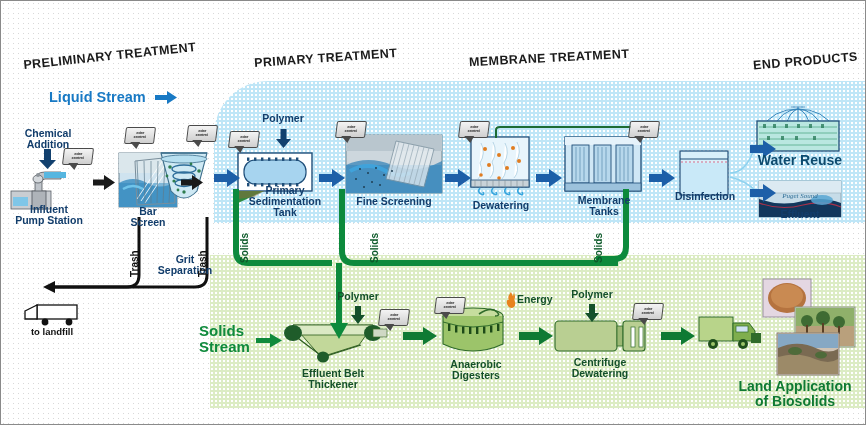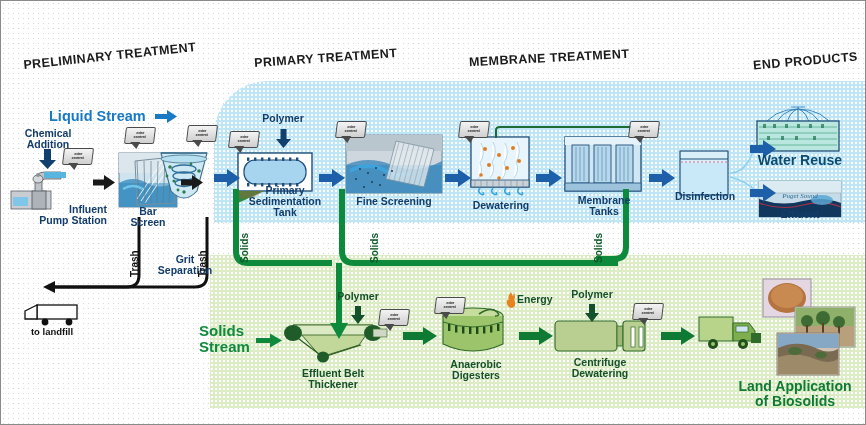--- a/index.html
+++ b/index.html
@@ -76,21 +76,21 @@
   <div class="hdr" style="left:253px;top:50px;">
     <span style="transform:rotate(-4deg)">PRIMARY TREATMENT</span>
   </div>
   <div class="hdr" style="left:468px;top:50px;">
     <span style="transform:rotate(-3deg)">MEMBRANE TREATMENT</span>
   </div>
   <div class="hdr" style="left:752px;top:53px;">
     <span style="transform:rotate(-5deg)">END PRODUCTS</span>
   </div>
 
-  <div class="streamlabel liq" style="left:48px;top:107px;">
+  <div class="streamlabel liq" style="left:48px;top:88px;">
     <span>Liquid Stream</span>
     <svg width="22" height="13" viewBox="0 0 22 13" style="display:inline-block;vertical-align:-2px;margin-left:5px;">
       <path d="M0 4 H12 V0 L22 6.5 L12 13 V9 H0 Z" fill="#1879c4"></path>
     </svg>
   </div>
 
   <div class="streamlabel sol" style="left:198px;top:322px;text-align:left;">
     <span style="white-space:pre-line;display:block;">Solids
 Stream</span>
   </div>
@@ -111,21 +111,21 @@
     <rect x="33" y="11" width="22" height="6" fill="#56b6e0"></rect>
     <ellipse cx="27" cy="18" rx="5" ry="4" fill="#d5d9dd" stroke="#50555c" stroke-width="0.8"></ellipse>
     <rect x="21" y="30" width="14" height="18" fill="#aeb3b9" stroke="#50555c" stroke-width="0.8"></rect>
     <circle cx="27" cy="14" r="2" fill="#8f959b"></circle>
   </svg>
   <div class="odor" style="left:62px;top:147px;">
     <span>odor</span><br>
     <span>control</span>
     <i class="tail"></i>
   </div>
-  <div class="lbl blue" style="left:14px;top:203px;width:92px;text-align:right;">Influent
+  <div class="lbl blue" style="left:2px;top:203px;width:92px;">Influent
 Pump Station</div>
 
   <svg class="arrow" style="left:92px;top:174px;" width="22" height="15" viewBox="0 0 22 15">
     <path d="M0 4.5 H11 V0 L22 7.5 L11 15 V10.5 H0 Z" fill="#1a1a1a"></path>
   </svg>
 
   <svg class="unit" style="left:118px;top:152px;" width="58" height="54" viewBox="0 0 58 54">
     <rect x="0" y="0" width="58" height="54" fill="#cfe3ef" stroke="#4f6d7e" stroke-width="0.8"></rect>
     <rect x="0" y="0" width="58" height="20" fill="#dbe7ec"></rect>
     <rect x="0" y="30" width="58" height="24" fill="#7fb7d8"></rect>

